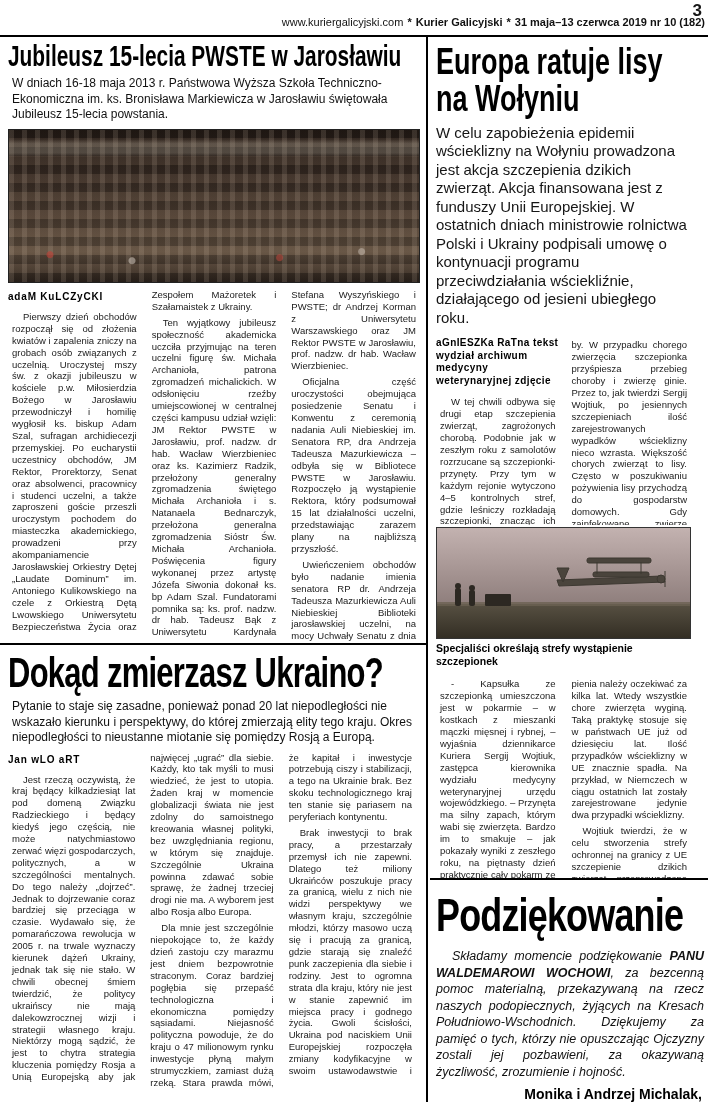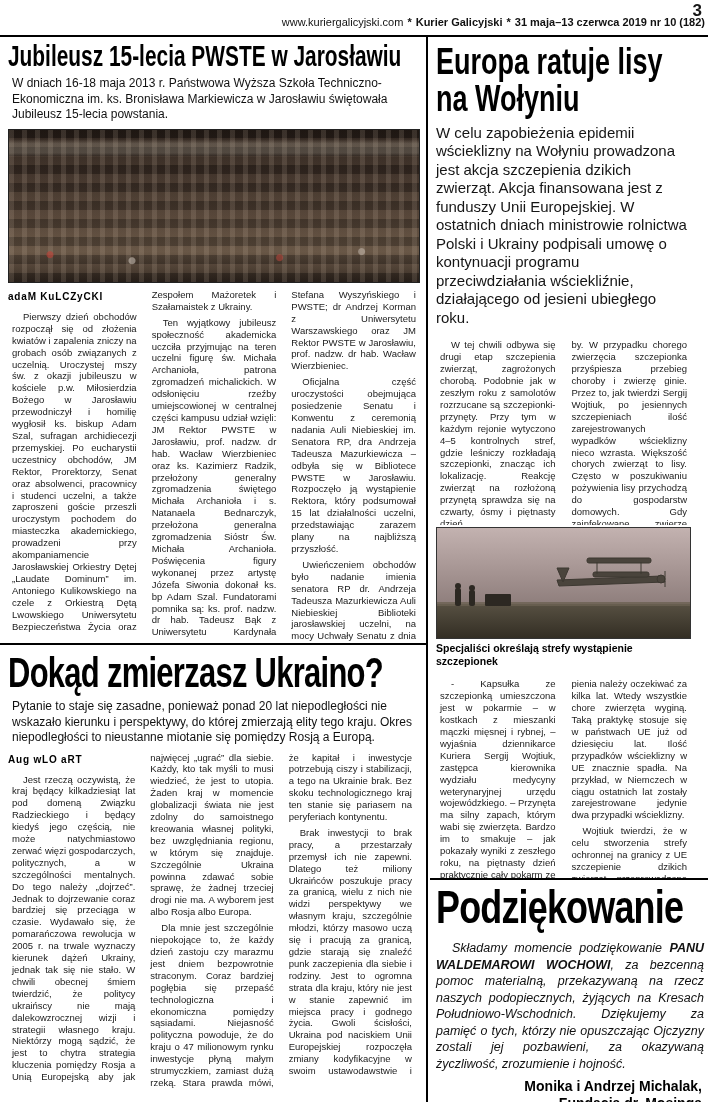--- a/index.html
+++ b/index.html
@@ -44,21 +44,21 @@
       linear-gradient(180deg, rgba(0,0,0,0) 6%, rgba(235,225,205,.22) 9% 15%, rgba(0,0,0,0) 18%),
       repeating-linear-gradient(90deg, rgba(226,206,186,.14) 0 5px, rgba(0,0,0,0) 5px 13px),
       repeating-linear-gradient(0deg, rgba(18,12,9,.32) 0 9px, rgba(96,76,62,.22) 9px 18px),
       linear-gradient(180deg,#241c17 0%,#3c3028 30%,#5a4a3c 62%,#6b5a49 80%,#2f261f 100%);}
   .photo-europa{height:112px;margin-top:2px;border:1px solid #333;box-sizing:border-box;overflow:hidden;}
   .photo-caption{font-weight:bold;font-size:10.5px;line-height:13px;margin:3px 0 6px 0;color:#000;text-align:left;}
   
   .article-jub{height:606px;padding:4px 6px 0 8px;box-sizing:border-box;overflow:hidden;}
   .article-dokad{height:459px;padding:6px 10px 0 8px;border-top:2px solid #000;box-sizing:border-box;overflow:hidden;}
   .article-europa{height:841px;padding:6px 17px 0 6px;box-sizing:border-box;overflow:hidden;}
-  .article-podz{height:224px;padding:4px 4px 0 6px;border-top:2px solid #000;box-sizing:border-box;overflow:hidden;}
+  .article-podz{height:224px;padding:12px 4px 0 6px;border-top:2px solid #000;box-sizing:border-box;overflow:hidden;}
   
   .thanks{font-style:italic;font-size:12.5px;line-height:16.5px;text-align:justify;margin:10px 0 6px 0;text-indent:16px;color:#111;}
   .thanks .b{font-weight:bold;}
   .signature{font-weight:bold;font-size:14px;line-height:17px;text-align:right;margin:4px 2px 0 0;color:#000;}
 </style>
 </head>
 <body>
 
 <div class="page">
 
@@ -81,39 +81,43 @@
         <p class="body">Oficjalna część uroczystości obejmująca posiedzenie Senatu i Konwentu z ceremonią nadania Auli Niebieskiej im. Senatora RP, dra Andrzeja Tadeusza Mazurkiewicza – odbyła się w Bibliotece PWSTE w Jarosławiu. Rozpoczęło ją wystąpienie Rektora, który podsumował 15 lat działalności uczelni, przedstawiając zarazem plany na najbliższą przyszłość.</p>
         <p class="body">Uwieńczeniem obchodów było nadanie imienia senatora RP dr. Andrzeja Tadeusza Mazurkiewicza Auli Niebieskiej Biblioteki jarosławskiej uczelni, na mocy Uchwały Senatu z dnia 20 marca 2013 r. Postać śp. senatora przybliżył kanclerz Robert Wiśniewski. W ceremonii wzięła udział matka śp. senatora Irena Mazurkiewicz i małżonka Joanna Mazurkiewicz.</p>
 
       </div>
     </div>
 
     <div class="article-dokad">
       <h1 class="condensed h-dokad">Dokąd zmierzasz Ukraino?</h1>
       <p class="lead">Pytanie to staje się zasadne, ponieważ ponad 20 lat niepodległości nie wskazało kierunku i perspektywy, do której zmierzają elity tego kraju. Okres niepodległości to nieustanne miotanie się pomiędzy Rosją a Europą.</p>
       <div class="cols3 cols3-dokad">
-        <div class="byline">Aug wLO aRT</div>
+        <div class="byline">Jan wLO aRT</div>
         <p class="body">Jest rzeczą oczywistą, że kraj będący kilkadziesiąt lat pod domeną Związku Radzieckiego i będący kiedyś jego częścią, nie może natychmiastowo zerwać więzi gospodarczych, politycznych, a w szczególności mentalnych. Do tego należy „dojrzeć”. Jednak to dojrzewanie coraz bardziej się przeciąga w czasie. Wydawało się, że pomarańczowa rewolucja w 2005 r. na trwale wyznaczy kierunek dążeń Ukrainy, jednak tak się nie stało. W chwili obecnej śmiem twierdzić, że politycy ukraińscy nie mają dalekowzrocznej wizji i strategii własnego kraju. Niektórzy mogą sądzić, że jest to chytra strategia kluczenia pomiędzy Rosja a Unią Europejską aby jak najwięcej „ugrać” dla siebie. Każdy, kto tak myśli to musi wiedzieć, że jest to utopia. Żaden kraj w momencie globalizacji świata nie jest zdolny do samoistnego kreowania własnej polityki, bez uwzględniania regionu, w którym się znajduje. Szczególnie Ukraina powinna zdawać sobie sprawę, że żadnej trzeciej drogi nie ma. A wyborem jest albo Rosja albo Europa.</p>
         <p class="body">Dla mnie jest szczególnie niepokojące to, że każdy dzień zastoju czy marazmu jest dniem bezpowrotnie straconym. Coraz bardziej pogłębia się przepaść technologiczna i ekonomiczna pomiędzy sąsiadami. Niejasność polityczna powoduje, że do kraju o 47 milionowym rynku inwestycje płyną małym strumyczkiem, zamiast dużą rzeką. Stara prawda mówi, że kapitał i inwestycje potrzebują ciszy i stabilizacji, a tego na Ukrainie brak. Bez skoku technologicznego kraj ten stanie się pariasem na peryferiach kontynentu.</p>
         <p class="body">Brak inwestycji to brak pracy, a przestarzały przemysł ich nie zapewni. Dlatego też miliony Ukraińców poszukuje pracy za granicą, wielu z nich nie widzi perspektywy we własnym kraju, szczególnie młodzi, którzy masowo uczą się i pracują za granicą, gdzie starają się znaleźć punk zaczepienia dla siebie i rodziny. Jest to ogromna strata dla kraju, który nie jest w stanie zapewnić im miejsca pracy i godnego życia. Gwoli ścisłości, Ukraina pod naciskiem Unii Europejskiej rozpoczęła zmiany kodyfikacyjne w swoim ustawodawstwie i sądownictwie, lecz następuje to opornie.</p>
         <p class="body">Pewien wpływ na taki stan rzeczy ma brak spójnej polityki wobec Ukrainy, a właściwie jej brak, dotyczy to w szczególności Polski, która ma ambicję bycia ambasadorem Ukrainy (kwestia ta została poruszona w ostatnim numerze Kuriera Galicyjskiego [nr 9]). Jednak jest to tylko cześć prawdy. Należy zadać sobie pytanie czy Ukraina sama chce zmian? Czy chce integrować się z Unia Europejską, czy wejść w skład wspólnego obszaru celnego z Rosją Kazachstanem i Białorusią? Tych rzeczy nie da się pogodzić.</p>
 
       </div>
     </div>
 
   </div>
 
   <div class="right-region">
 
     <div class="article-europa">
       <h1 class="condensed h-europa">Europa ratuje lisy na Wołyniu</h1>
       <p class="lead-europa">W celu zapobieżenia epidemii wścieklizny na Wołyniu prowadzona jest akcja szczepienia dzikich zwierząt. Akcja finansowana jest z funduszy Unii Europejskiej. W ostatnich dniach ministrowie rolnictwa Polski i Ukrainy podpisali umowę o kontynuacji programu przeciwdziałania wściekliźnie, działającego od jesieni ubiegłego roku.</p>
 
       <div class="two-cols tc-top">
         <div class="col">
+          <div class="byline-e">
+            <div>aGnIESZKa RaTna tekst</div>
+            <div>wydział archiwum medycyny weterynaryjnej zdjęcie</div>
+          </div>
           <p class="body">W tej chwili odbywa się drugi etap szczepienia zwierząt, zagrożonych chorobą. Podobnie jak w zeszłym roku z samolotów rozrzucane są szczepionki-przynęty. Przy tym w każdym rejonie wytyczono 4–5 kontrolnych stref, gdzie leśniczy rozkładają szczepionki, znacząc ich lokalizację. Reakcję zwierząt na rozłożoną przynętą sprawdza się na czwarty, ósmy i piętnasty dzień.</p>
         </div>
         <div class="col">
           <p class="body" style="text-indent:0;">by. W przypadku chorego zwierzęcia szczepionka przyśpiesza przebieg choroby i zwierzę ginie. Przez to, jak twierdzi Sergij Wojtiuk, po jesiennych szczepieniach ilość zarejestrowanych wypadków wścieklizny nieco wzrasta. Większość chorych zwierząt to lisy. Często w poszukiwaniu pożywienia lisy przychodzą do gospodarstw domowych. Gdy zainfekowane zwierzę zaatakuje domowe – psa, kota lub nawet krowę – one też mogą zapaść na wściekliznę.</p>
 
         </div>
       </div>
 
       <div class="photo-europa">
         <svg width="268" height="110" viewBox="0 0 268 110" xmlns="http://www.w3.org/2000/svg">

